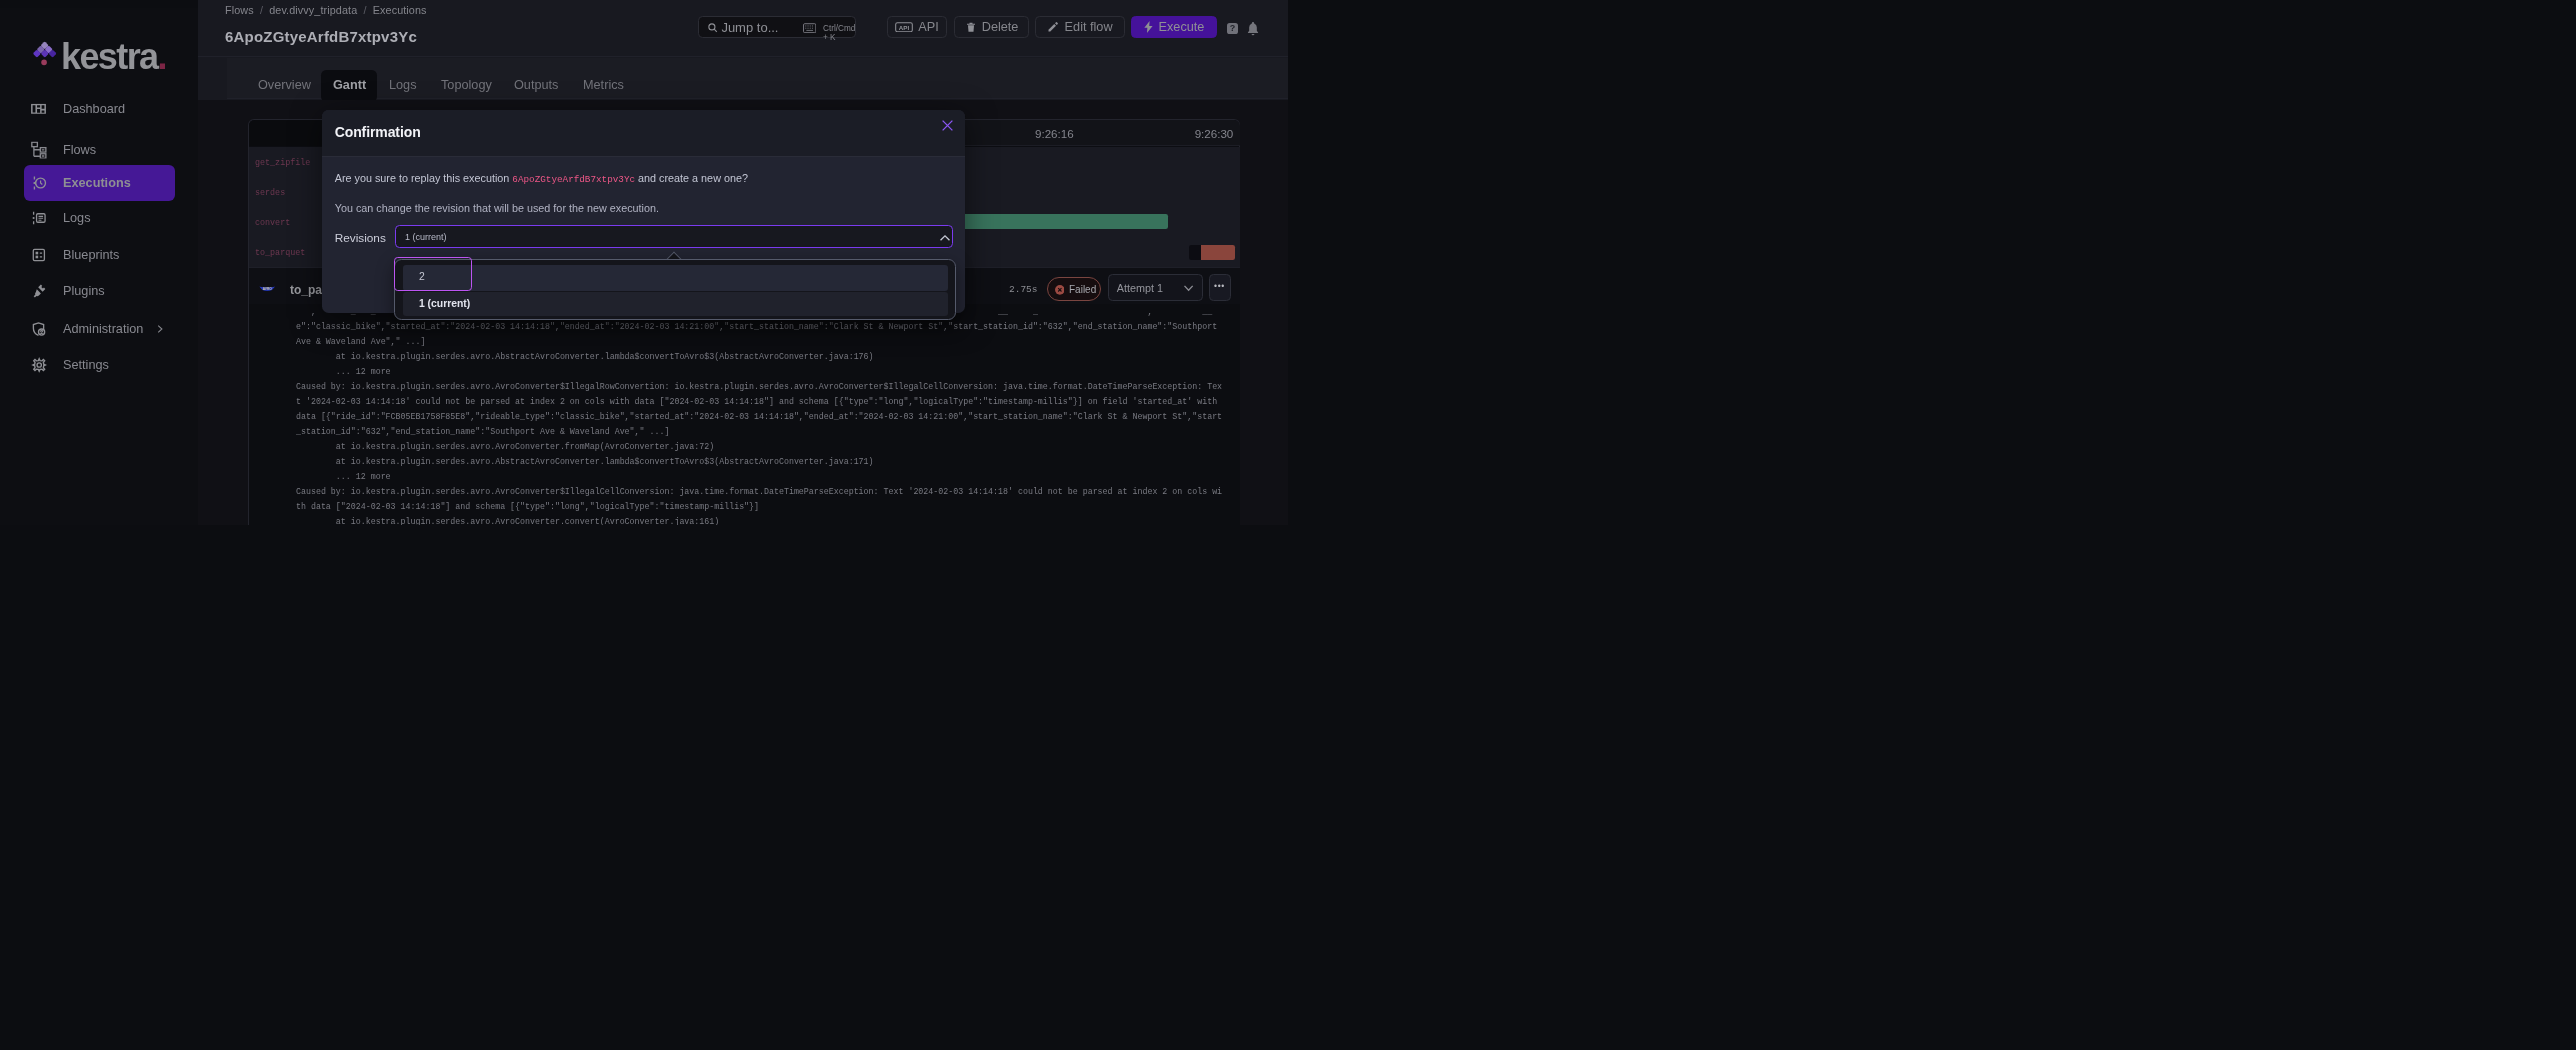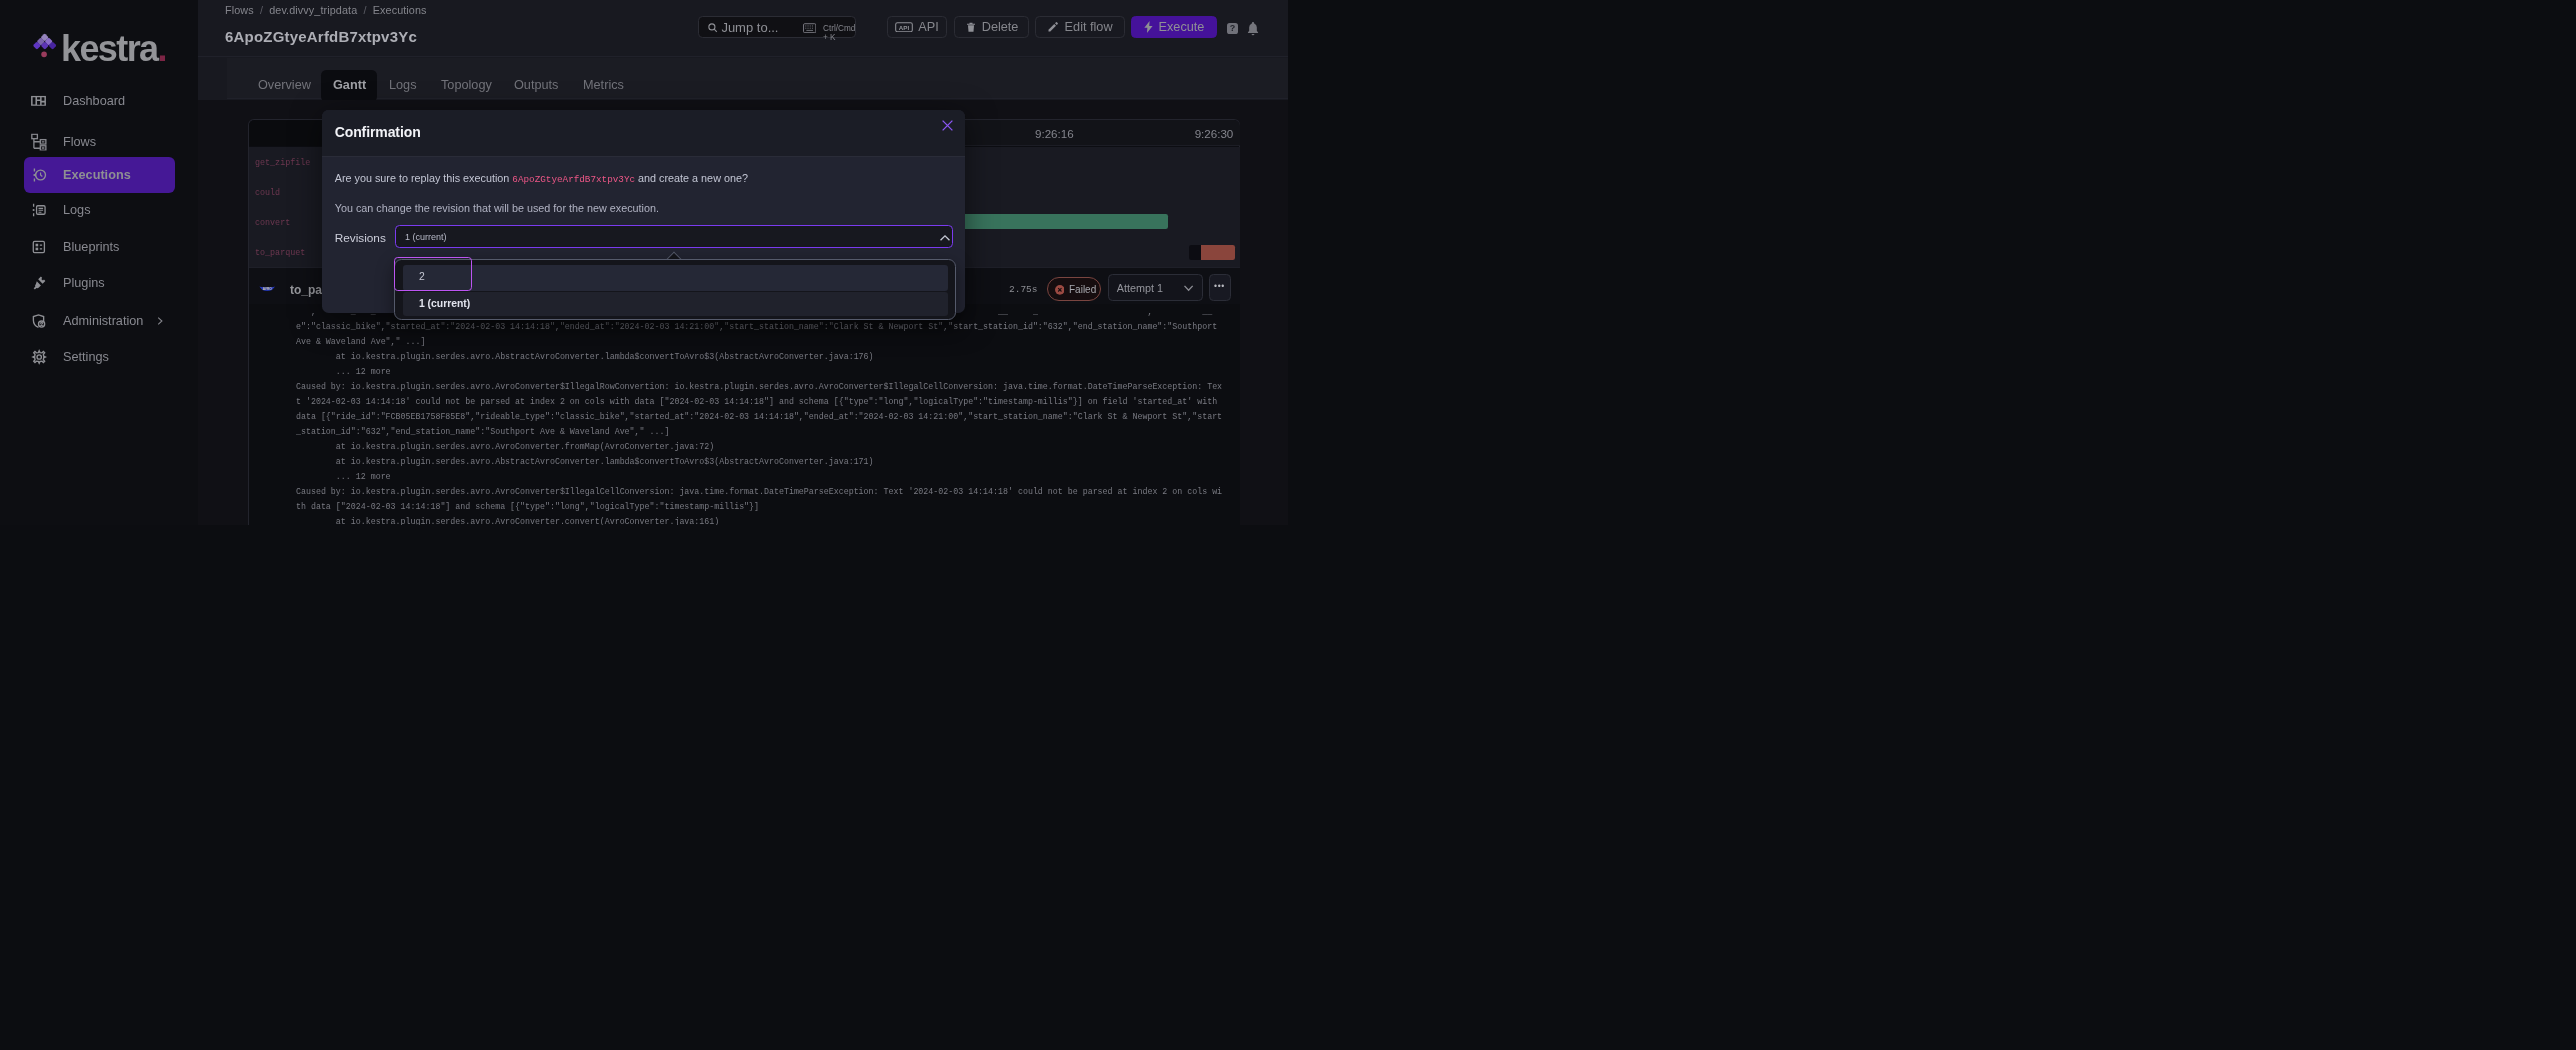--- a/index.html
+++ b/index.html
@@ -2,21 +2,21 @@
 <html style="font-size:12px"><head>
 <meta charset="utf-8">
 <style>
   * { margin:0; padding:0; box-sizing:border-box; }
   html,body { width:1288px; height:525px; overflow:hidden; }
   body { font-family:"Liberation Sans", sans-serif; background:#0c0d11; position:relative; }
   .abs { position:absolute; }
   .mono { font-family:"Liberation Mono", monospace; }
 
   
-  #sidebar { position:absolute; left:0; top:0; width:198px; height:525px; background:#0d0e12;text-align:right; }
+  #sidebar { position:absolute; left:0; top:8px; width:198px; height:525px; background:#0d0e12;text-align:right; }
   .nav-item { position:absolute; left:0; width:198px; height:30px; color:#888990; font-size:12.7px; }
   .nav-item .txt { position:absolute; left:63px; top:50%; transform:translateY(-50%); }
   .nav-item svg { position:absolute; left:31px; top:50%; transform:translateY(-50%); }
   #exec-pill { position:absolute; left:24px; top:157px; width:151px; height:36px; background:#451896; border-radius:6px; }
 
   
   #main { position:absolute; left:198px; top:0; width:1090px; height:525px; background:#181920; }
   #hdr-band { position:absolute; left:0; top:0; width:1090px; height:57px; background:#181920; border-bottom:0.7px solid #20212a; }
   #tab-band { position:absolute; left:0; top:58px; width:1090px; height:41px; background:#1b1c23; border-bottom:0.7px solid #20212a;margin-left:29px; }
   #content { position:absolute; left:0; top:100px; width:1090px; height:426px; background:#101015; }
@@ -203,21 +203,21 @@
   </div>
   <div id="content">
     <div id="panel">
       <div id="gantt-hdr">
         <div class="abs" style="left:0;top:0;width:198px;height:26px;background:#0a0b0e;border-radius:6px 0 0 0"></div>
         <div class="abs" style="left:786px;top:7.8px;font-size:11.6px;color:#84858d">9:26:16</div>
         <div class="abs" style="right:6.7px;top:7.8px;font-size:11.6px;color:#84858d">9:26:30</div>
       </div>
       <div id="gantt-body">
         <div class="task" style="top:11.6px">get_zipfile</div>
-        <div class="task" style="top:41px">could</div>
+        <div class="task" style="top:41px">serdes</div>
         <div class="task" style="top:71px">convert</div>
         <div class="task" style="top:101px">to_parquet</div>
         <div class="abs" style="left:224px;top:67px;width:695px;height:15.7px;border-radius:2.2px;background:#38735c"></div>
         <div class="abs" style="left:940px;top:98px;width:12px;height:15.7px;border-radius:2.2px 0 0 2.2px;background:#0c0c12"></div>
         <div class="abs" style="left:952px;top:98px;width:34px;height:15.7px;border-radius:0 2.2px 2.2px 0;background:#8a453c"></div>
       </div>
       <div id="att-row">
         <svg class="abs" style="left:10.4px;top:18px" width="16.4" height="6" viewBox="0 0 44 16">
           <path d="M1 1 L16 5.5 Q22 7.5 28 5.5 L43 1 L35 10.5 Q22 16 9 10.5 Z" fill="#2336ad"></path>
           <path d="M2.5 2.5 L41.5 2.5 L33 11 L11 11 Z" fill="#2c3db8" opacity="0.85"></path>

